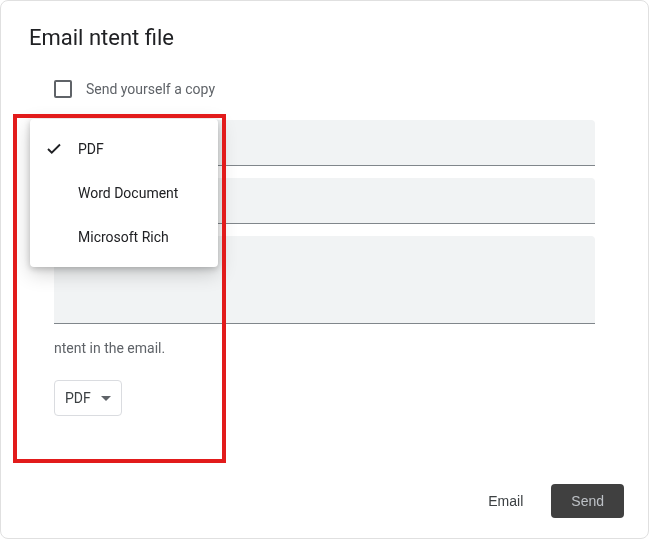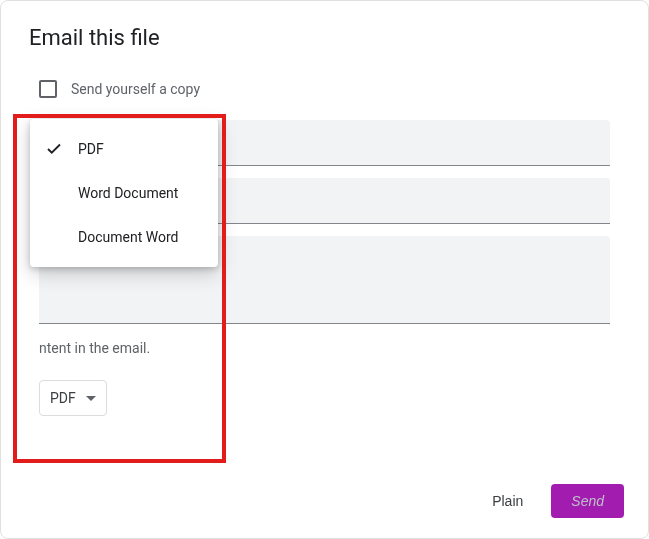--- a/index.html
+++ b/index.html
@@ -13,21 +13,21 @@
       border-radius: 8px;
       border: 1px solid #e0e0e0;
     }
     .dialog-title {
       font-size: 22px;
       color: #202124;
       padding: 24px 28px 12px 28px;
       font-weight: 400;
     }
     .content {
-      padding: 0 28px;
+      padding: 0 43px;
       position: relative;
     }
     .checkbox-row {
       display: flex;
       align-items: center;
       gap: 14px;
       padding: 18px 10px 10px 10px;
     }
     .checkbox {
       width: 18px;
@@ -108,23 +108,22 @@
       padding: 9px 20px;
       border-radius: 4px;
       border: none;
       cursor: pointer;
     }
     .btn-cancel {
       background: transparent;
       color: #3c4043;
     }
     .btn-send {
-      background: #a21caf;
+      background: #404040;
       color: #bdc1c6;
-      font-style: italic;
     }
     .annotation-box {
       position: absolute;
       left: 12px;
       top: 113px;
       width: 213px;
       height: 349px;
       border: 4px solid #e21b1b;
       pointer-events: none;
       z-index: 30;
@@ -153,21 +152,21 @@
       display: flex;
       justify-content: center;
       align-items: center;
     }
     .menu-label { flex: 1; padding-right: 12px; }
     .check-svg { width: 18px; height: 18px; }
   </style>
 </head>
 <body>
 
-<div class="dialog-title">Email this file</div>
+<div class="dialog-title">Email ntent file</div>
 
 <div class="content">
   <div class="checkbox-row">
     <div class="checkbox"></div>
     <span class="checkbox-label">Send yourself a copy</span>
   </div>
 
   <div class="field-row">
     <input type="text" class="text-field" style="">
   </div>
@@ -198,22 +197,22 @@
         </svg>
       </div>
       <div class="menu-label">PDF</div>
     </div>
     <div class="menu-item">
       <div class="menu-check"></div>
       <div class="menu-label">Word Document</div>
     </div>
     <div class="menu-item">
       <div class="menu-check"></div>
-      <div class="menu-label">Document Word</div>
+      <div class="menu-label">Microsoft Rich</div>
     </div>
   </div>
 
 <div class="annotation-box"></div>
 
 <div class="actions">
-  <button class="btn btn-cancel">Plain</button>
+  <button class="btn btn-cancel">Email</button>
   <button class="btn btn-send">Send</button>
 </div>
 
 </body></html>

